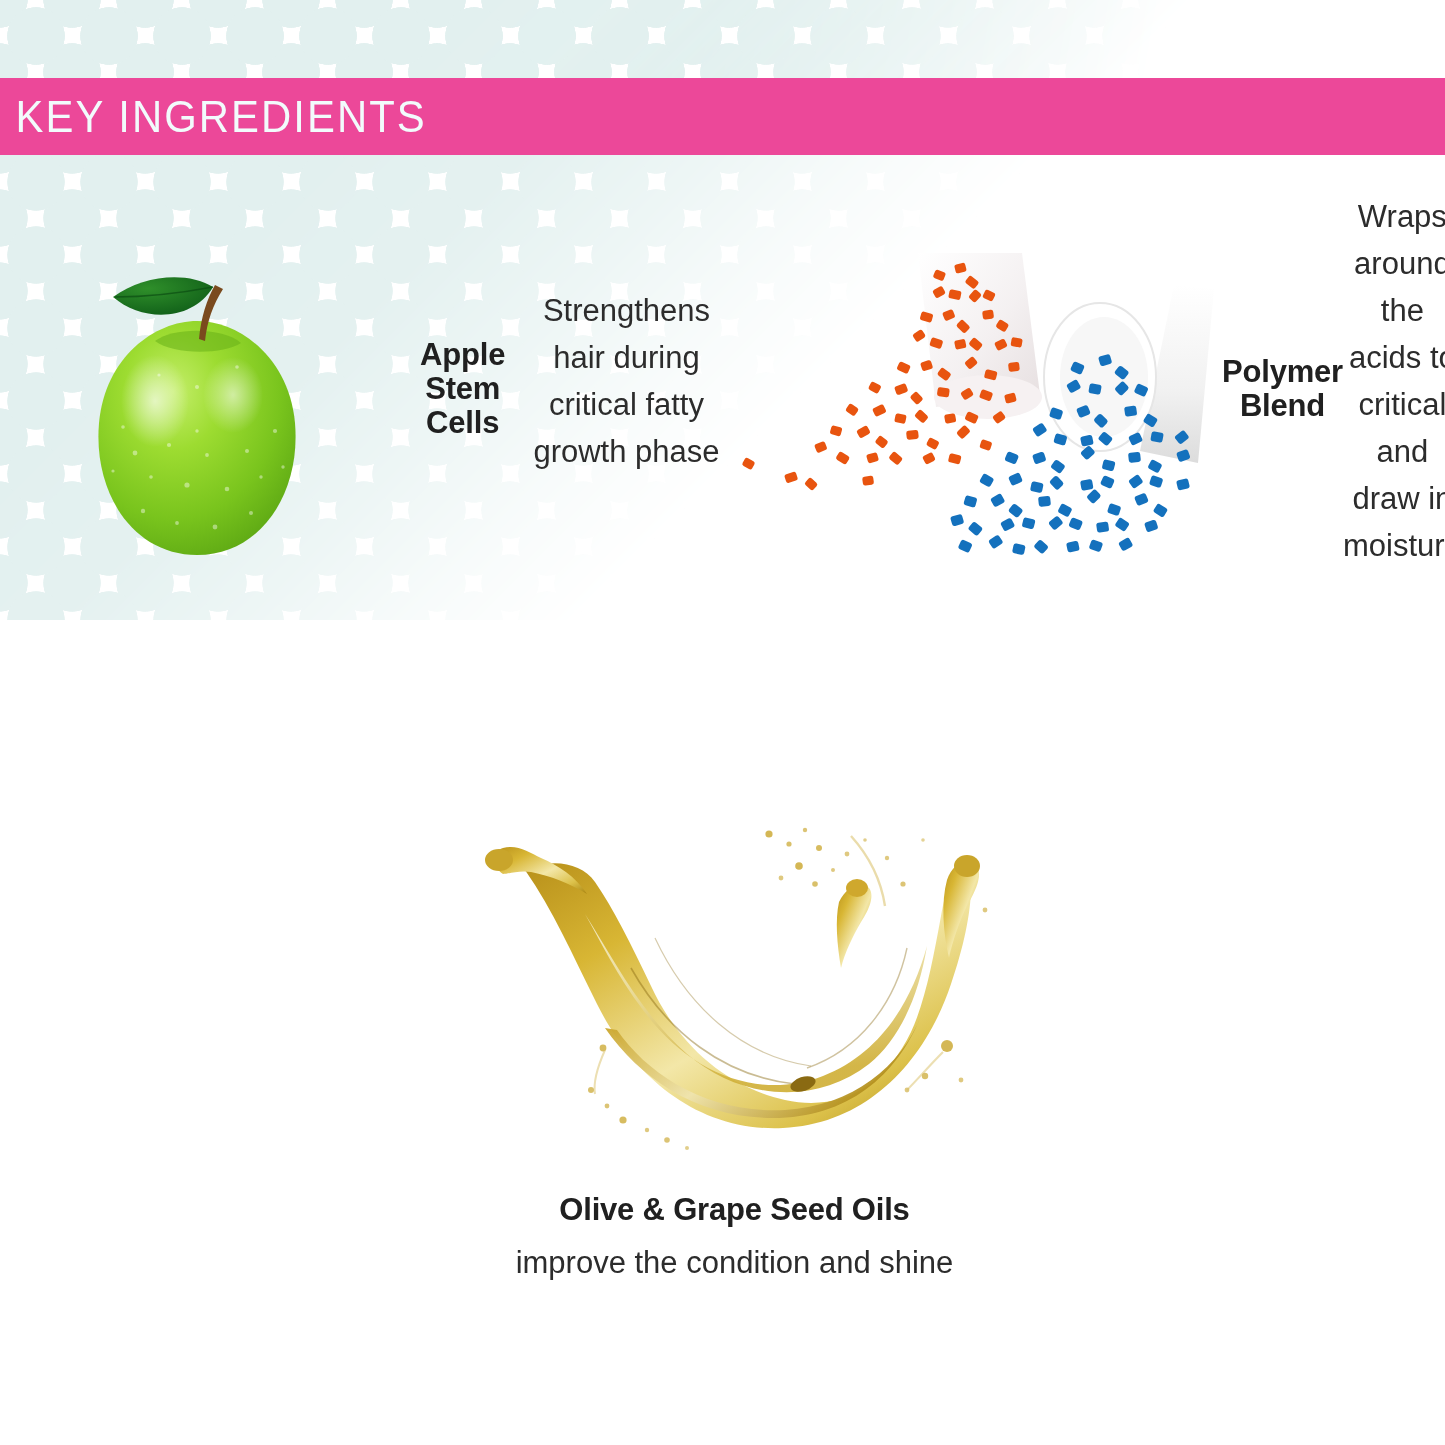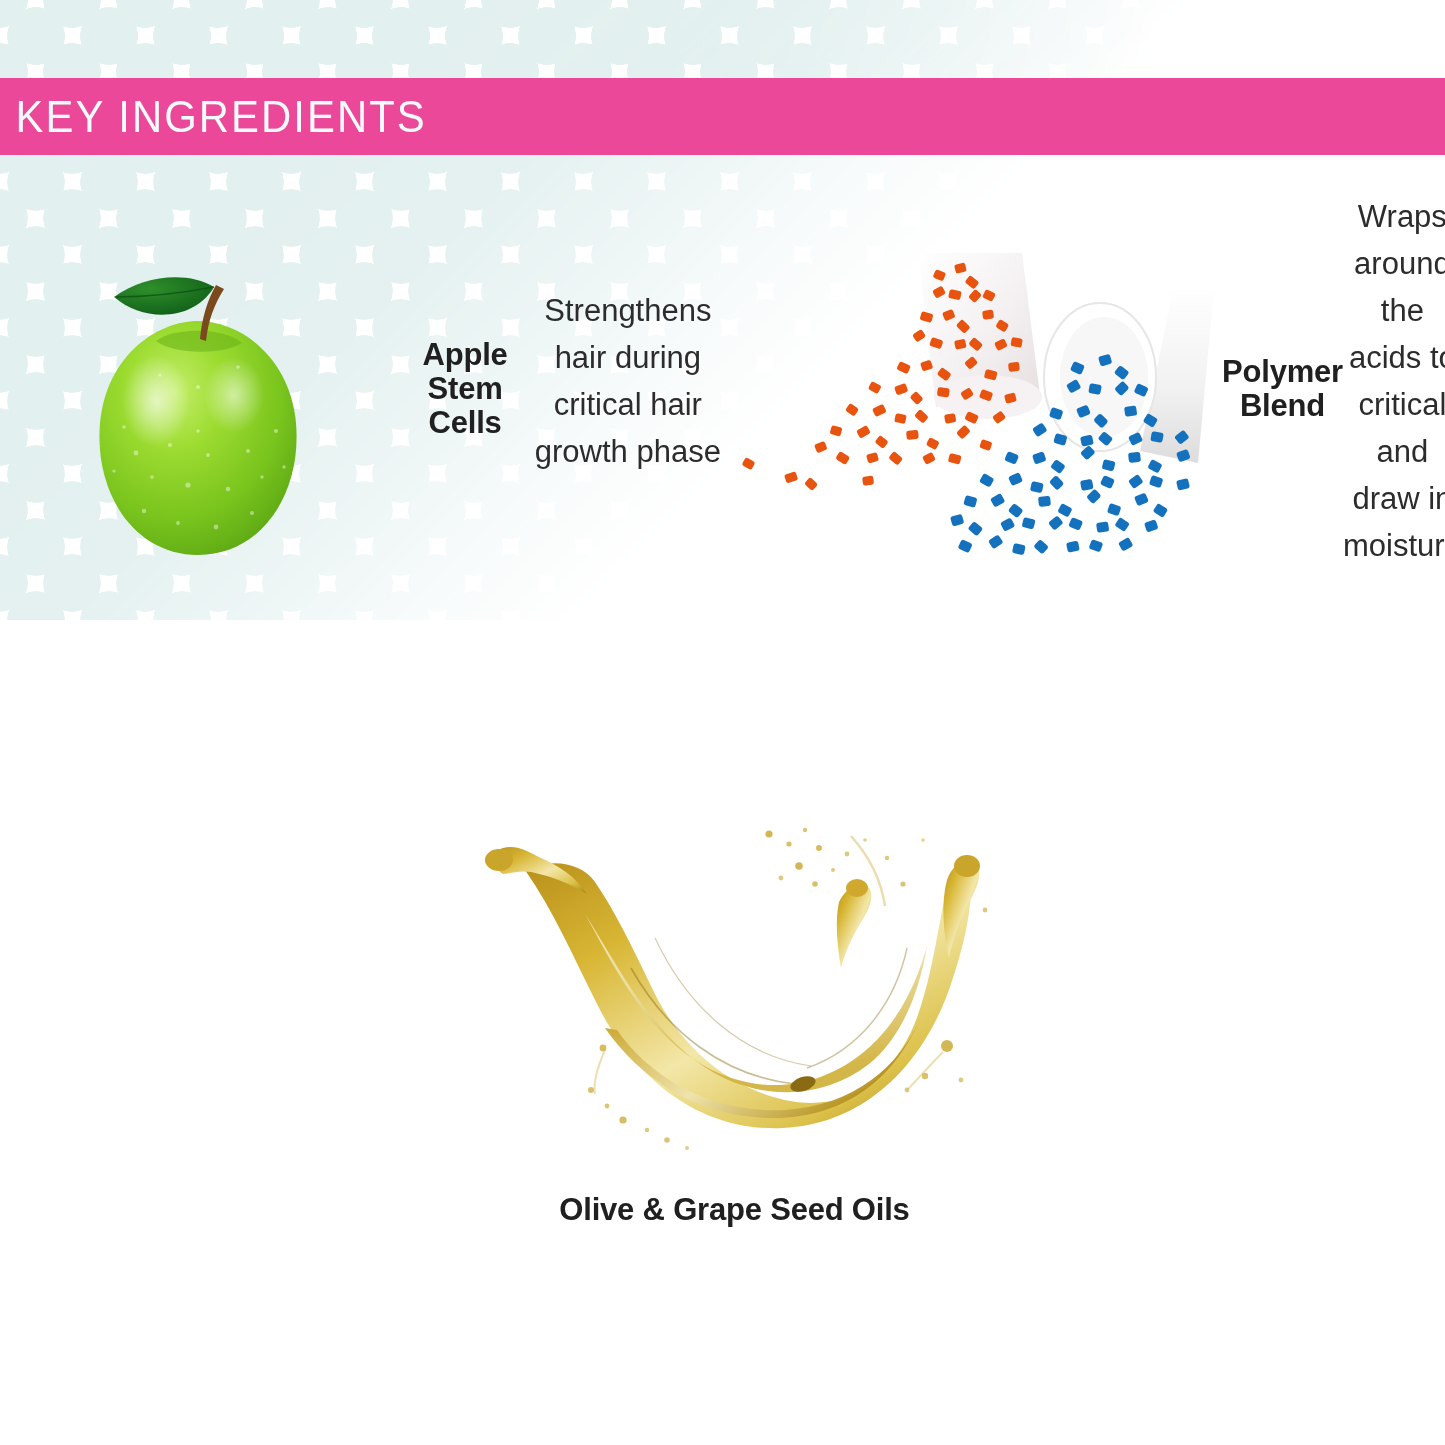--- a/index.html
+++ b/index.html
@@ -218,21 +218,21 @@
             <circle cx="150" cy="132" r="2"></circle>
               <circle cx="150" cy="176" r="1.7"></circle>
             <circle cx="66" cy="216" r="1.6"></circle>
               <circle cx="236" cy="212" r="1.7"></circle>
           </g>
         </svg>
       </div>
       <div class="card-title">Apple Stem Cells</div>
       <div class="card-desc">
         <div>Strengthens hair during</div>
-        <div>critical hair growth phase</div>
+        <div>critical fatty growth phase</div>
       </div>
     </div>
 
     <div class="cell">
       <div class="art-box">
         <svg width="500" height="330" viewBox="0 0 500 330">
           <defs>
             <linearGradient id="tubeA" x1="0" y1="0" x2="1" y2="1">
               <stop offset="0%" stop-color="#ffffff"></stop>
               <stop offset="55%" stop-color="#f3eff0"></stop>
@@ -503,17 +503,18 @@
 
           <ellipse cx="348" cy="266" rx="13" ry="7" fill="#8a6a12" transform="rotate(-18 348 266)"></ellipse>
 
           <path d="M176 150 C 212 214, 268 258, 340 266" stroke="#8a6a12" stroke-width="1.6" fill="none" opacity="0.45"></path>
           <path d="M200 120 C 232 188, 286 238, 356 248" stroke="#8a6a12" stroke-width="1.2" fill="none" opacity="0.35"></path>
           <path d="M452 130 C 440 186, 404 232, 352 250" stroke="#8a6a12" stroke-width="1.4" fill="none" opacity="0.4"></path>
         </svg>
       </div>
       <div class="card-title">Olive &amp; Grape Seed Oils</div>
       <div class="card-desc">
+        <div>improve the condition and shine</div>
       </div>
     </div>
   </div>
 
 </div>
 
 </body></html>

